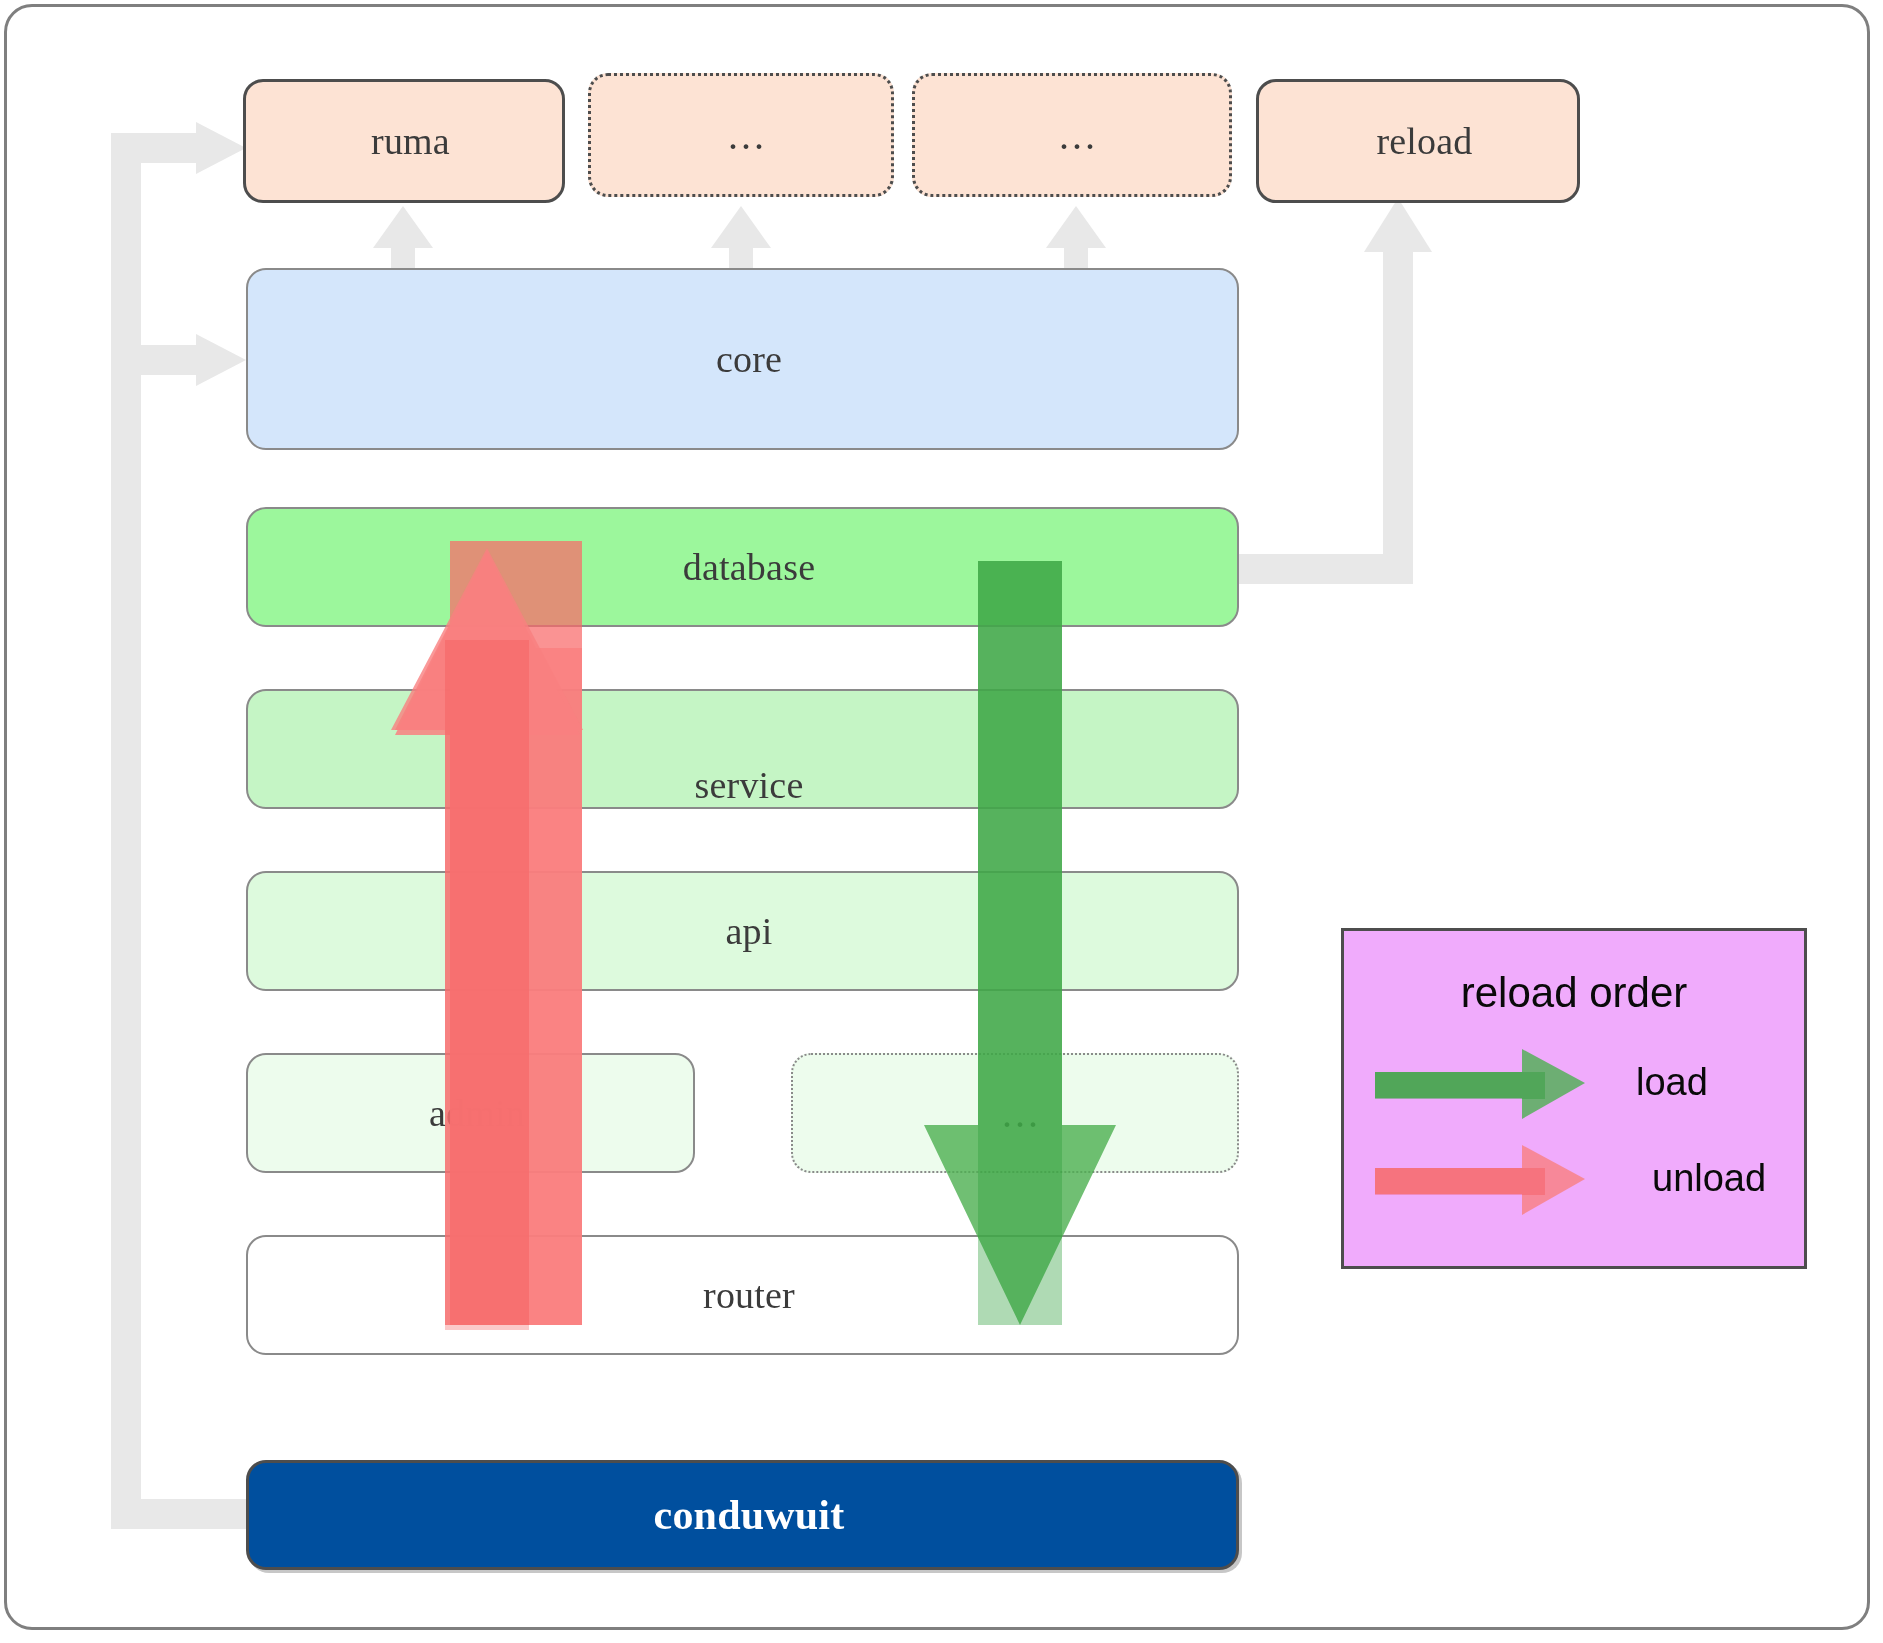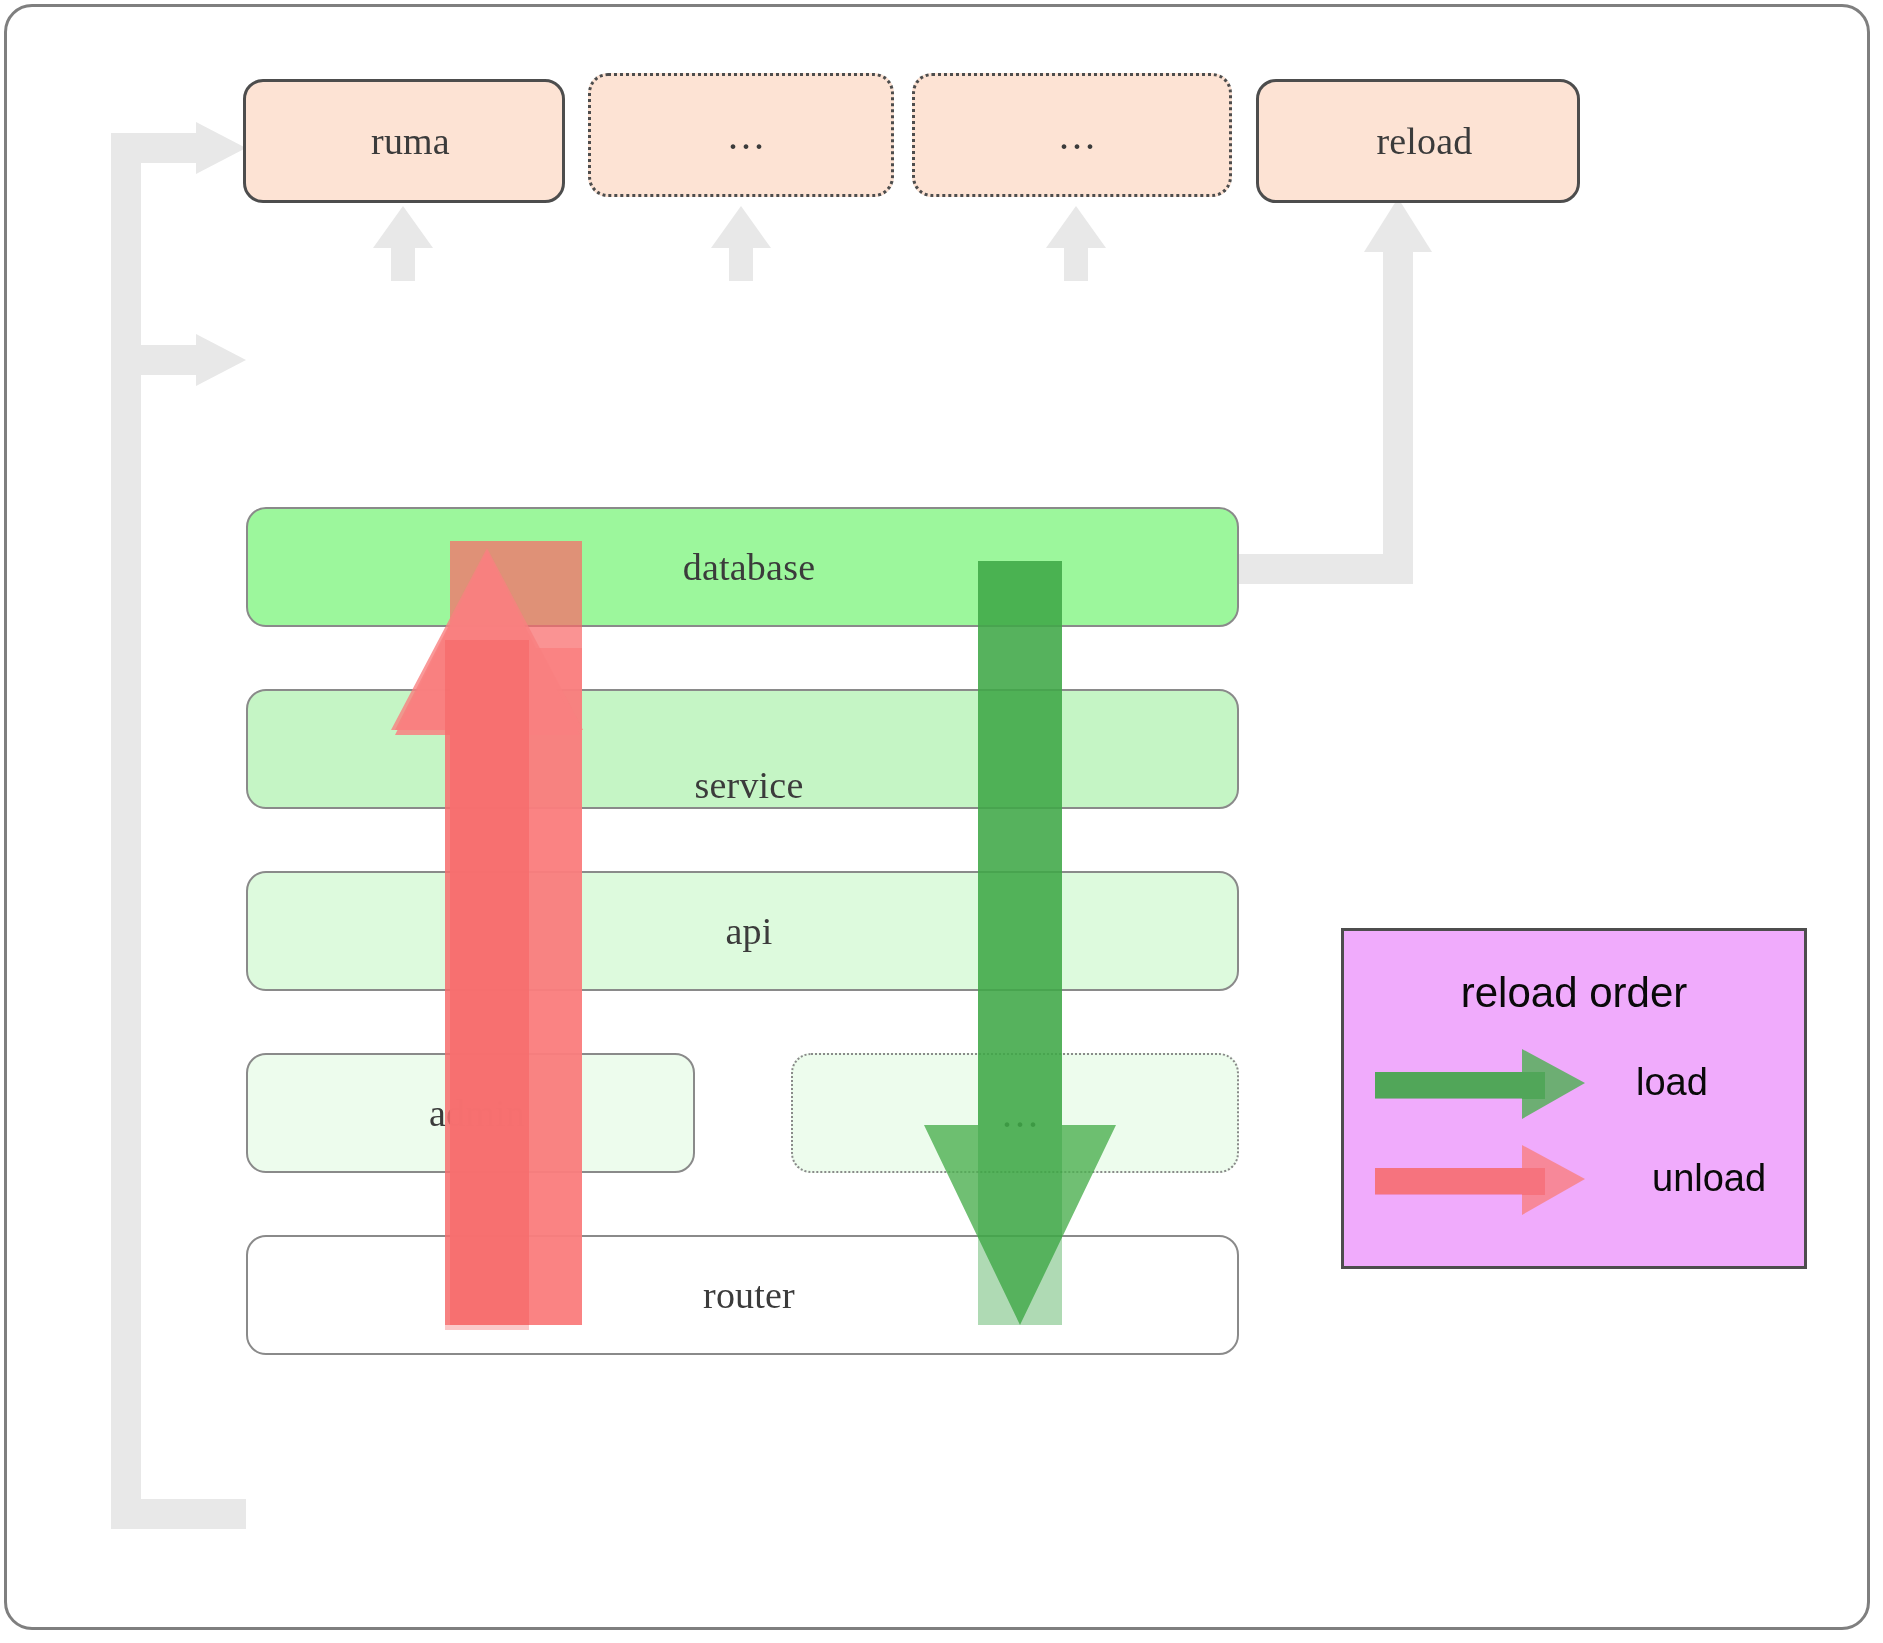--- a/index.html
+++ b/index.html
@@ -125,20 +125,23 @@
   </div>
 
   <div class="node dotted-dark layer-node ellipsis" style="left:912px; top:73px; width:320px; height:124px; background:#fde3d4;">
     <span>...</span>
   </div>
 
   <div class="node solid-dark layer-node" style="left:1256px; top:79px; width:324px; height:124px; background:#fde3d4;">
     <span>reload</span>
   </div>
 
+  <div class="node solid-grey layer-node" style="left:246px; top:268px; width:993px; height:182px; background:#d4e6fb;">
+    <span>core</span>
+  </div>
 
   <div class="node solid-grey layer-node" style="left:246px; top:507px; width:993px; height:120px; background:#9cf79c;">
     <span>database</span>
   </div>
 
   <div class="node solid-grey layer-node" style="left:246px; top:689px; width:993px; height:120px; background:#c5f5c5;align-items:flex-end;">
     <span>service</span>
   </div>
 
   <div class="node solid-grey layer-node" style="left:246px; top:871px; width:993px; height:120px; background:#ddfadd;">
@@ -150,20 +153,23 @@
   </div>
 
   <div class="node dotted-grey layer-node ellipsis" style="left:791px; top:1053px; width:448px; height:120px; background:#edfced;">
     <span>...</span>
   </div>
 
   <div class="node solid-grey layer-node" style="left:246px; top:1235px; width:993px; height:120px; background:#ffffff;">
     <span>router</span>
   </div>
 
+  <div class="node solid-dark shadow layer-node" style="left:246px; top:1460px; width:993px; height:110px; background:#004f9e; color:#ffffff; font-size:42px; font-weight:bold;">
+    <span>conduwuit</span>
+  </div>
 
   <svg class="ov layer-arrow" viewBox="0 0 1883 1643">
 
     <g opacity="0.72">
       <polygon fill="#f96a6a" points="487,541 582,541 582,1325 450,1325 450,541"></polygon>
       <polygon fill="#f96a6a" points="487,551 395,730 578,730 578,551"></polygon>
     </g>
     <g>
 
       <rect x="450" y="648" width="132" height="677" fill="#f98080" opacity="0.85"></rect>

